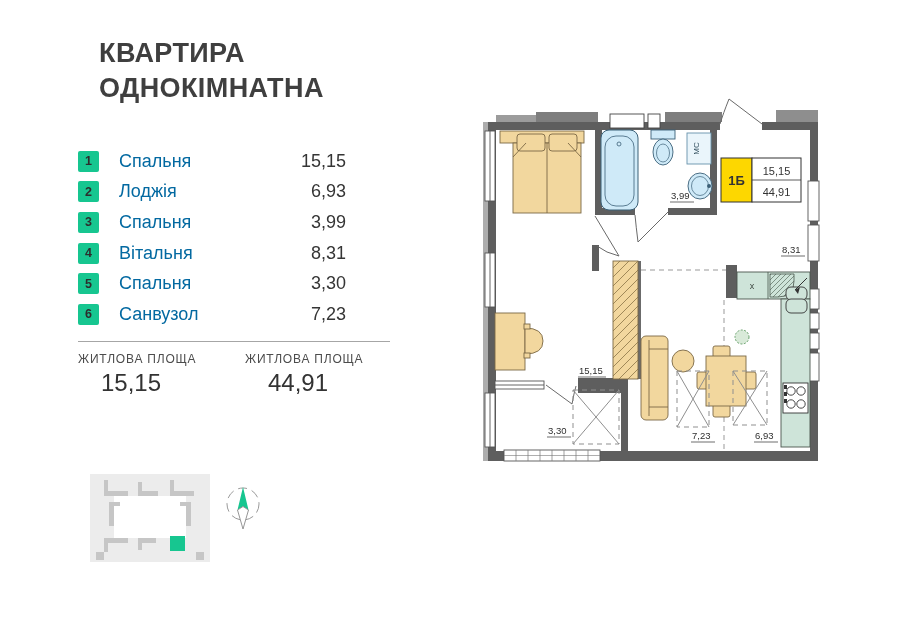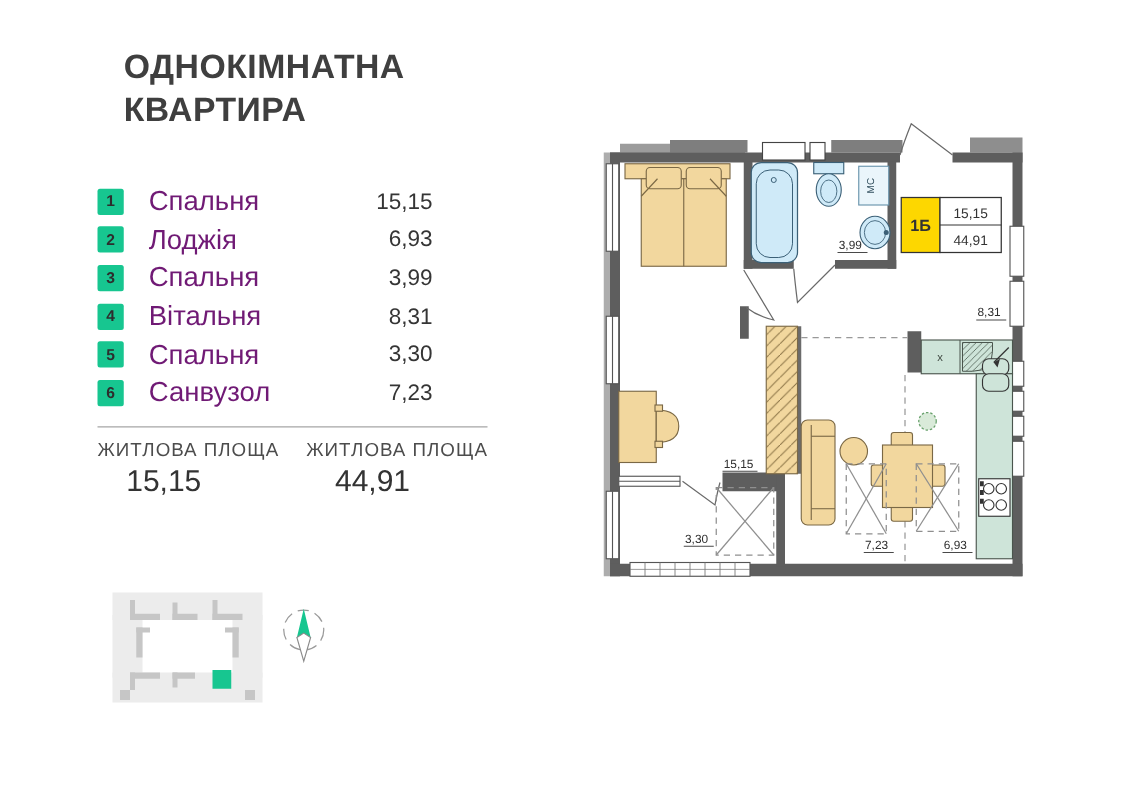--- a/index.html
+++ b/index.html
@@ -7,37 +7,37 @@
     width:900px;height:636px;background:#ffffff;position:relative;overflow:hidden;
     font-family:"Liberation Sans",sans-serif;color:#3c3c3c;
     --accent:#17c690;--badge-yellow:#fdd700;
   }
   .abs{position:absolute;}
   .title{left:99px;top:36px;font-size:27px;font-weight:700;letter-spacing:.4px;color:#3f3f3f;line-height:35px;}
   .legend{left:78px;top:146px;width:268px;}
   .lrow{display:flex;align-items:center;height:30.6px;}
   .badge{width:21px;height:21px;background:var(--accent);color:#2d2d2d;font-size:12.5px;font-weight:700;
          display:flex;align-items:center;justify-content:center;border-radius:2px;flex:0 0 21px;}
-  .rlabel{margin-left:20px;font-size:22px;color:#701a75;}
+  .rlabel{margin-left:20px;font-size:18px;color:#0369a1;}
   .rarea{margin-left:auto;font-size:18px;color:#353535;}
   .rule{left:78px;top:341px;width:312px;height:1px;background:#a6a6a6;}
   .sumcol{top:352px;text-align:center;width:106px;}
   .sumcol.c1{left:78px;}
   .sumcol.c2{left:245px;}
-  .sumlab{font-size:15px;letter-spacing:.8px;color:#4c4c4c;white-space:nowrap;}
+  .sumlab{font-size:12px;letter-spacing:.8px;color:#4c4c4c;white-space:nowrap;}
   .sumval{font-size:24px;color:#333;margin-top:3px;}
   svg{display:block;}
   text{font-family:"Liberation Sans",sans-serif;}
 </style>
 </head>
 <body style="--accent: #17c690; --badge-yellow: #fdd700;">
 
 <div class="abs title">
+  <div>КВАРТИРА</div>
   <div>ОДНОКІМНАТНА</div>
-  <div>КВАРТИРА</div>
 </div>
 
 <div class="abs legend">
   <div class="lrow">
     <div class="badge">1</div>
     <div class="rlabel">Спальня</div>
     <div class="rarea">15,15</div>
   </div>
   <div class="lrow">
     <div class="badge">2</div>

